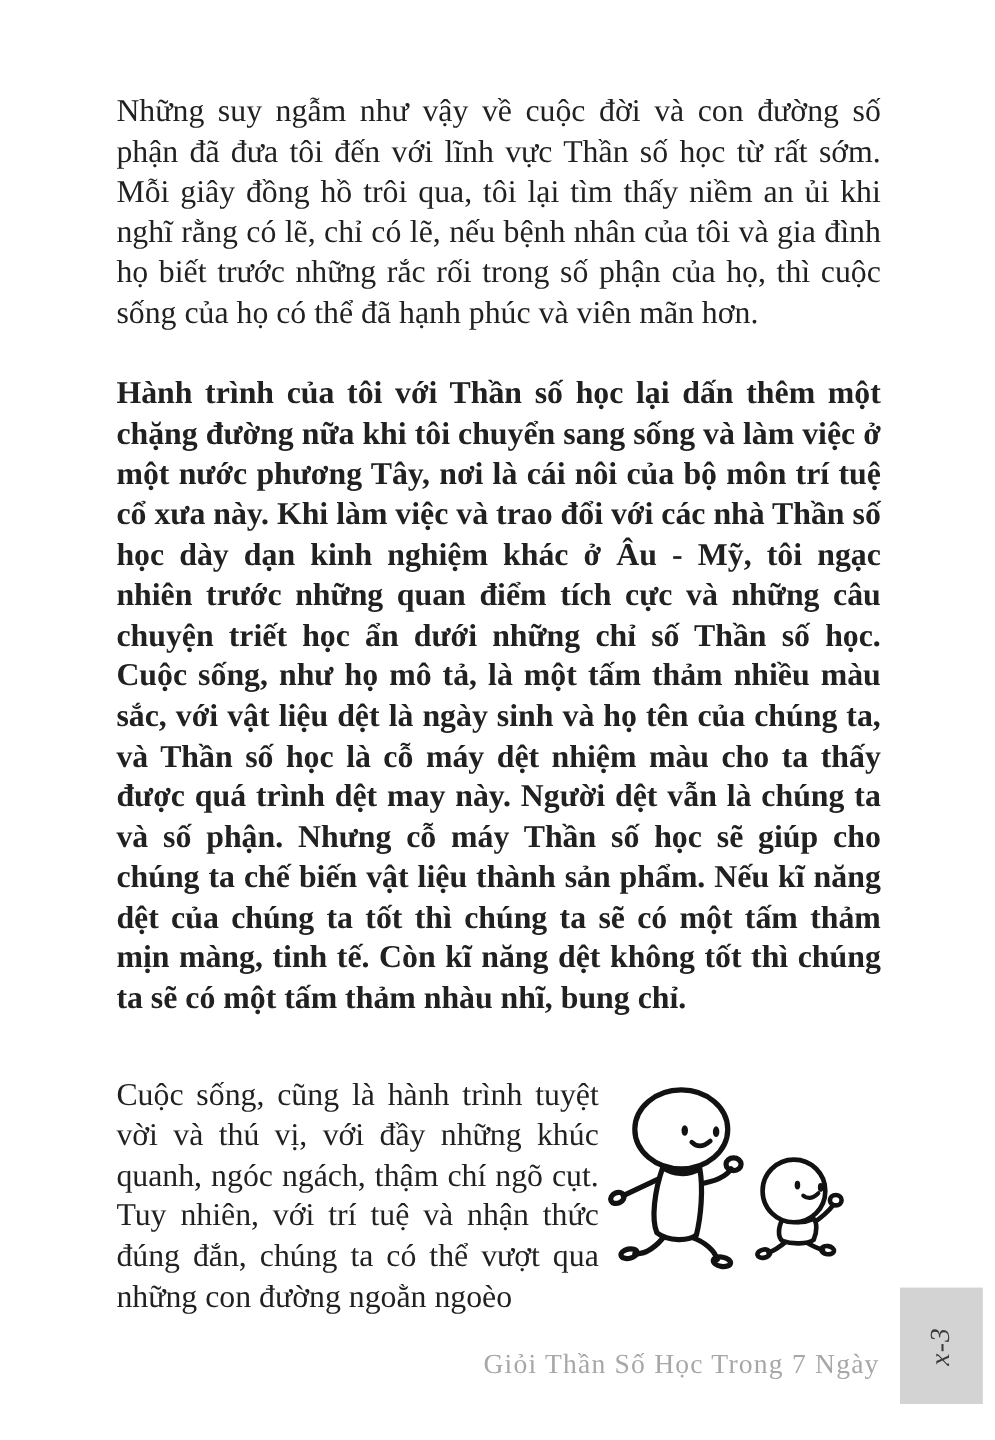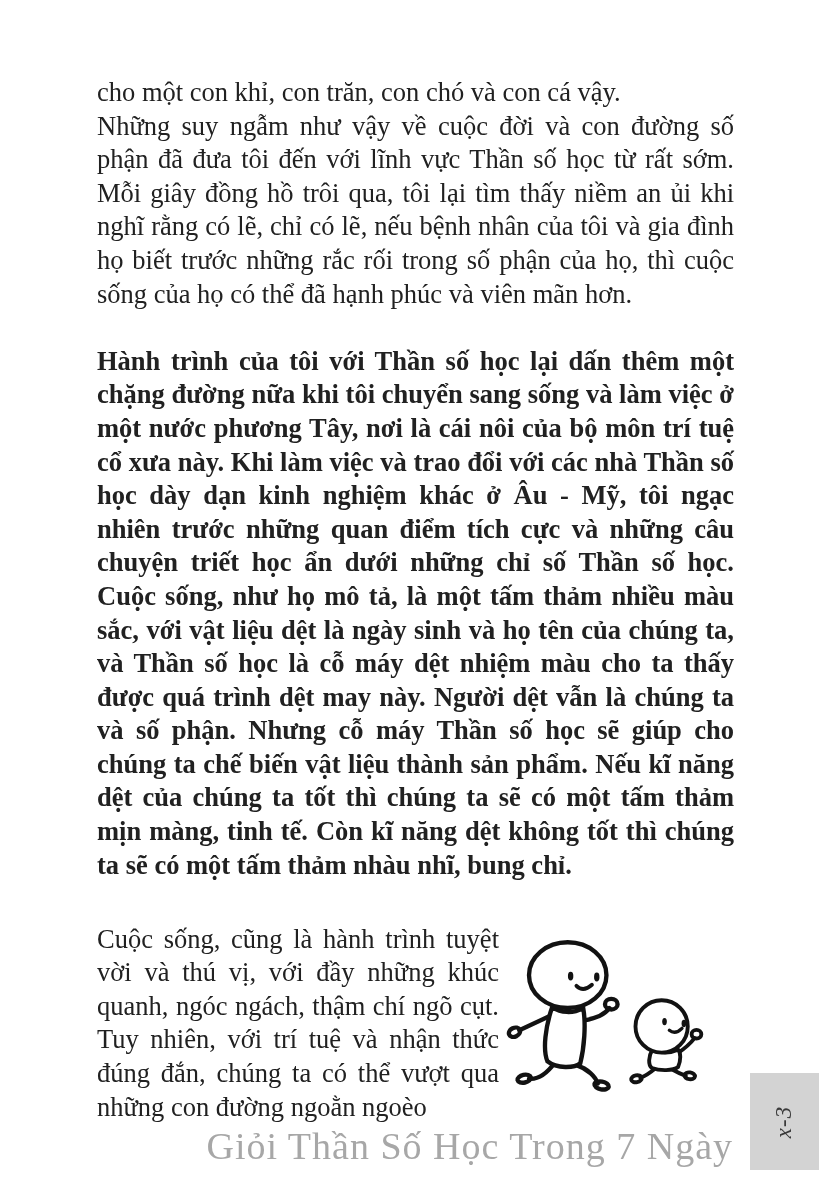--- a/index.html
+++ b/index.html
@@ -19,40 +19,40 @@
     width: 637px;
     color: #212121;
     font-size: 26.5px;
     line-height: 33.6px;
     text-align: justify;
   }
   .text-block p { margin: 0; }
   .para-spaced { margin-top: 33.6px !important; font-weight: bold; }
   .last-row {
     display: flex;
-    align-items: center;
+    align-items: flex-end;
     margin-top: 33.6px;
   }
   .narrow-col {
     width: 402px;
     flex: 0 0 402px;
     text-align: justify;
   }
   .doodle-wrap {
     flex: 1;
     display: flex;
     justify-content: flex-end;
     padding-top: 2px;
   }
   .footer-title {
     position: absolute;
     top: 1124px;
     right: 96px;
     font-family: "Liberation Serif", "DejaVu Serif", serif;
-    font-size: 38px;
+    font-size: 23px;
     letter-spacing: 1px;
     color: #a7a7a7;
     white-space: nowrap;
   }
   .page-tab {
     position: absolute;
     left: 750px;
     top: 1073px;
     width: 69px;
     height: 97px;
@@ -70,21 +70,20 @@
     letter-spacing: 1px;
     white-space: nowrap;
   }
 </style>
 </head>
 <body>
 
 <div class="page">
 
   <div class="text-block">
-    <p>cho một con khỉ, con trăn, con chó và con cá vậy.</p>
     <p>Những suy ngẫm như vậy về cuộc đời và con đường số phận đã đưa tôi đến với lĩnh vực Thần số học từ rất sớm. Mỗi giây đồng hồ trôi qua, tôi lại tìm thấy niềm an ủi khi nghĩ rằng có lẽ, chỉ có lẽ, nếu bệnh nhân của tôi và gia đình họ biết trước những rắc rối trong số phận của họ, thì cuộc sống của họ có thể đã hạnh phúc và viên mãn hơn.</p>
     <p class="para-spaced">Hành trình của tôi với Thần số học lại dấn thêm một chặng đường nữa khi tôi chuyển sang sống và làm việc ở một nước phương Tây, nơi là cái nôi của bộ môn trí tuệ cổ xưa này. Khi làm việc và trao đổi với các nhà Thần số học dày dạn kinh nghiệm khác ở Âu - Mỹ, tôi ngạc nhiên trước những quan điểm tích cực và những câu chuyện triết học ẩn dưới những chỉ số Thần số học. Cuộc sống, như họ mô tả, là một tấm thảm nhiều màu sắc, với vật liệu dệt là ngày sinh và họ tên của chúng ta, và Thần số học là cỗ máy dệt nhiệm màu cho ta thấy được quá trình dệt may này. Người dệt vẫn là chúng ta và số phận. Nhưng cỗ máy Thần số học sẽ giúp cho chúng ta chế biến vật liệu thành sản phẩm. Nếu kĩ năng dệt của chúng ta tốt thì chúng ta sẽ có một tấm thảm mịn màng, tinh tế. Còn kĩ năng dệt không tốt thì chúng ta sẽ có một tấm thảm nhàu nhĩ, bung chỉ.</p>
 
     <div class="last-row">
       <p class="narrow-col">Cuộc sống, cũng là hành trình tuyệt vời và thú vị, với đầy những khúc quanh, ngóc ngách, thậm chí ngõ cụt. Tuy nhiên, với trí tuệ và nhận thức đúng đắn, chúng ta có thể vượt qua những con đường ngoằn ngoèo</p>
 
       <div class="doodle-wrap">
         <svg width="242" height="213" viewBox="0 0 250 220" xmlns="http://www.w3.org/2000/svg">
           <g fill="none" stroke="#121212" stroke-width="4.5" stroke-linecap="round">
 

